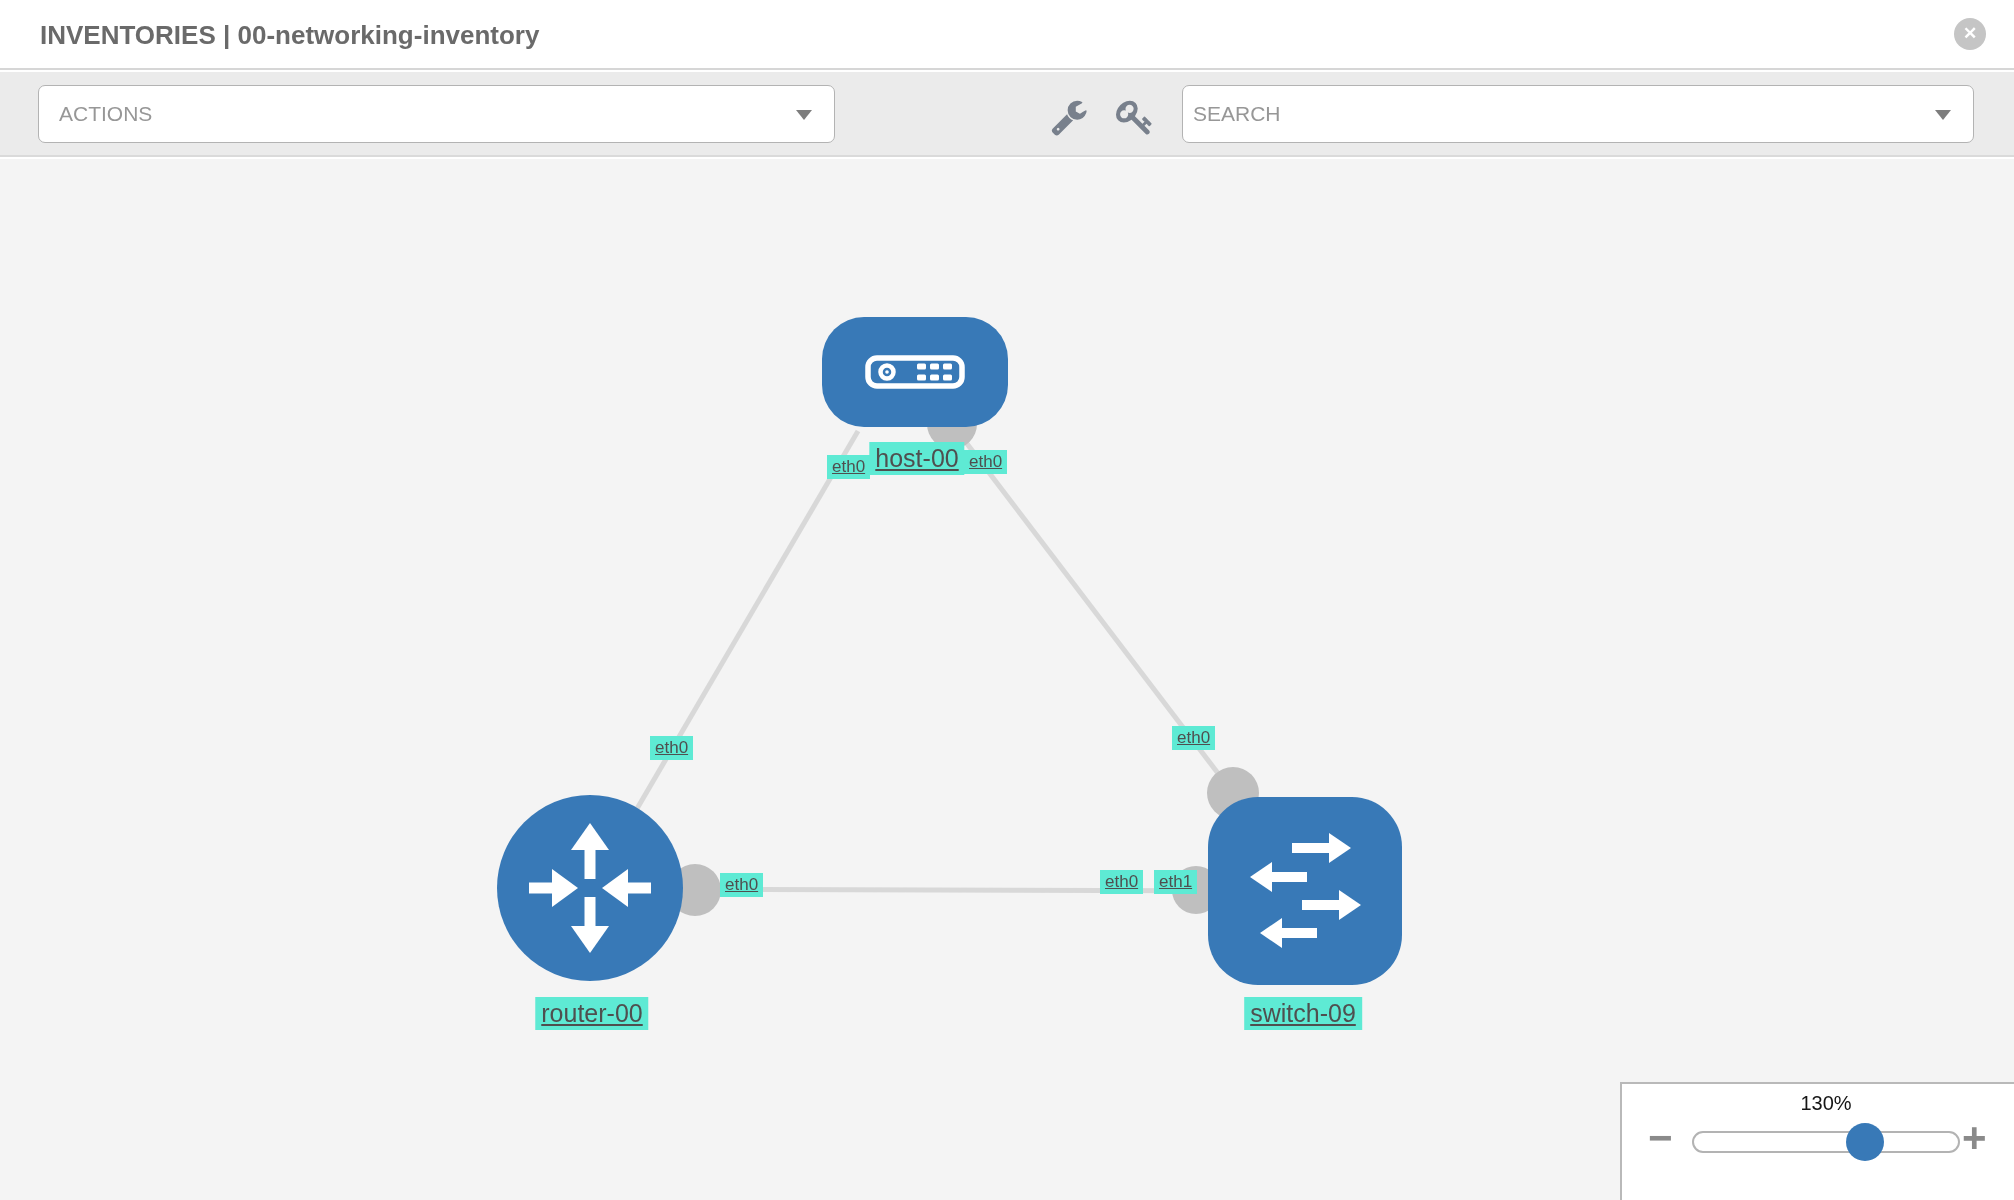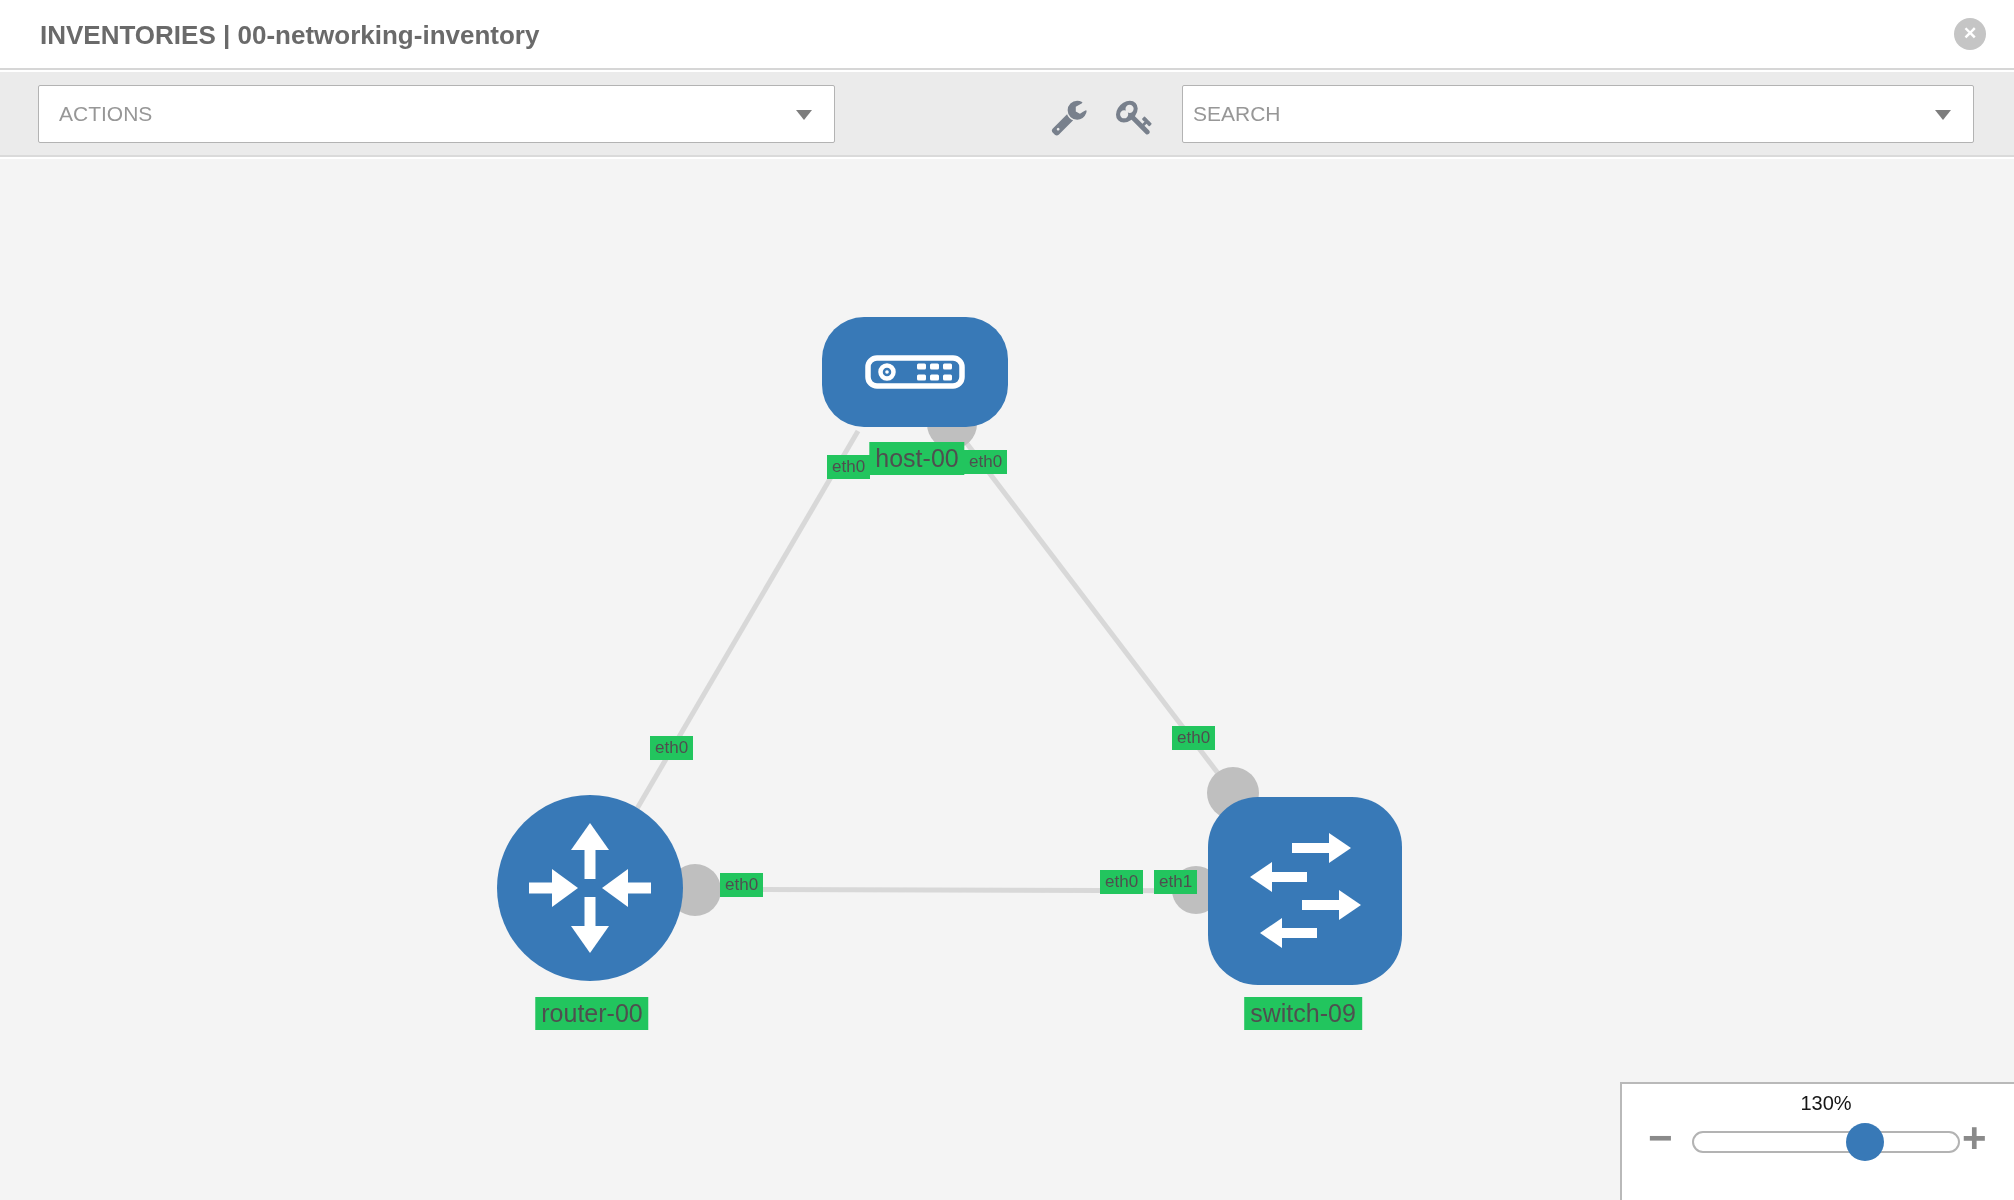--- a/index.html
+++ b/index.html
@@ -10,42 +10,42 @@
   }
 
   
   .topbar{position:absolute;top:0;left:0;width:2014px;height:70px;background:#ffffff;border-bottom:2px solid #d6d6d6;}
   .page-title{position:absolute;left:40px;top:0;line-height:70px;font-size:26px;font-weight:700;color:#6a6a6a;}
   .close-btn{position:absolute;right:28px;top:18px;width:32px;height:32px;border-radius:50%;background:#c5c5c5;cursor:pointer;}
   .close-btn span{display:block;text-align:center;line-height:31px;font-size:17px;font-weight:700;color:#ffffff;}
 
   
   .toolbar{position:absolute;top:72px;left:0;width:2014px;height:85px;background:#ebebeb;border-bottom:2px solid #dadada;}
-  .combo{position:absolute;top:13px;height:58px;background:#ffffff;border:1px solid #b3b3b3;border-radius:2px;font-size:21px;color:#979797;cursor:pointer;}
+  .combo{position:absolute;top:13px;height:58px;background:#ffffff;border:1px solid #b3b3b3;border-radius:7px;font-size:21px;color:#979797;cursor:pointer;}
   .combo .combo-label{display:block;line-height:56px;padding-left:20px;}
   .caret{position:absolute;right:22px;top:24px;width:0;height:0;border-left:8px solid transparent;border-right:8px solid transparent;border-top:10px solid #7d7d7d;}
   .combo-actions{left:38px;width:797px;}
   .combo-search{left:1182px;width:792px;}
   .combo-search input{border:none;outline:none;background:transparent;width:700px;height:56px;padding-left:10px;font-family:"Liberation Sans",sans-serif;font-size:21px;color:#979797;}
   .combo-search input::placeholder{color:#979797;opacity:1;}
   .tool-icon{position:absolute;top:26px;width:38px;height:38px;cursor:pointer;}
   .tool-icon svg{width:100%;height:100%;fill:#78808c;}
   .icon-wrench{left:1050px;}
   .icon-key{left:1116px;}
 
   
   .canvas{position:absolute;top:159px;left:0;width:2014px;height:1041px;background:#f4f4f4;}
   .net-svg{position:absolute;top:0;left:0;}
 
   .node{position:absolute;background:#3879b7;display:flex;align-items:center;justify-content:center;cursor:pointer;}
   .node-host{left:822px;top:158px;width:186px;height:110px;border-radius:42px;}
   .node-router{left:497px;top:636px;width:186px;height:186px;border-radius:50%;}
   .node-switch{left:1208px;top:638px;width:194px;height:188px;border-radius:50px;}
 
-  .tag{position:absolute;background:#22c55e;color:#4f4f4f;white-space:nowrap;z-index:5;}
+  .tag{position:absolute;background:#5eead4;color:#4f4f4f;white-space:nowrap;z-index:5;text-decoration:underline;}
   .node-tag{font-size:25px;padding:2px 6px;transform:translateX(-50%);}
   .port-tag{font-size:17px;padding:2px 5px;}
   .tag-host{left:917px;top:283px;}
   .tag-router{left:592px;top:838px;}
   .tag-switch{left:1303px;top:838px;}
   .tag-host-eth-left{left:827px;top:296px;}
   .tag-host-eth-right{left:964px;top:291px;}
   .tag-router-eth-top{left:650px;top:577px;}
   .tag-switch-eth-top{left:1172px;top:567px;}
   .tag-link-eth-router{left:720px;top:714px;}

